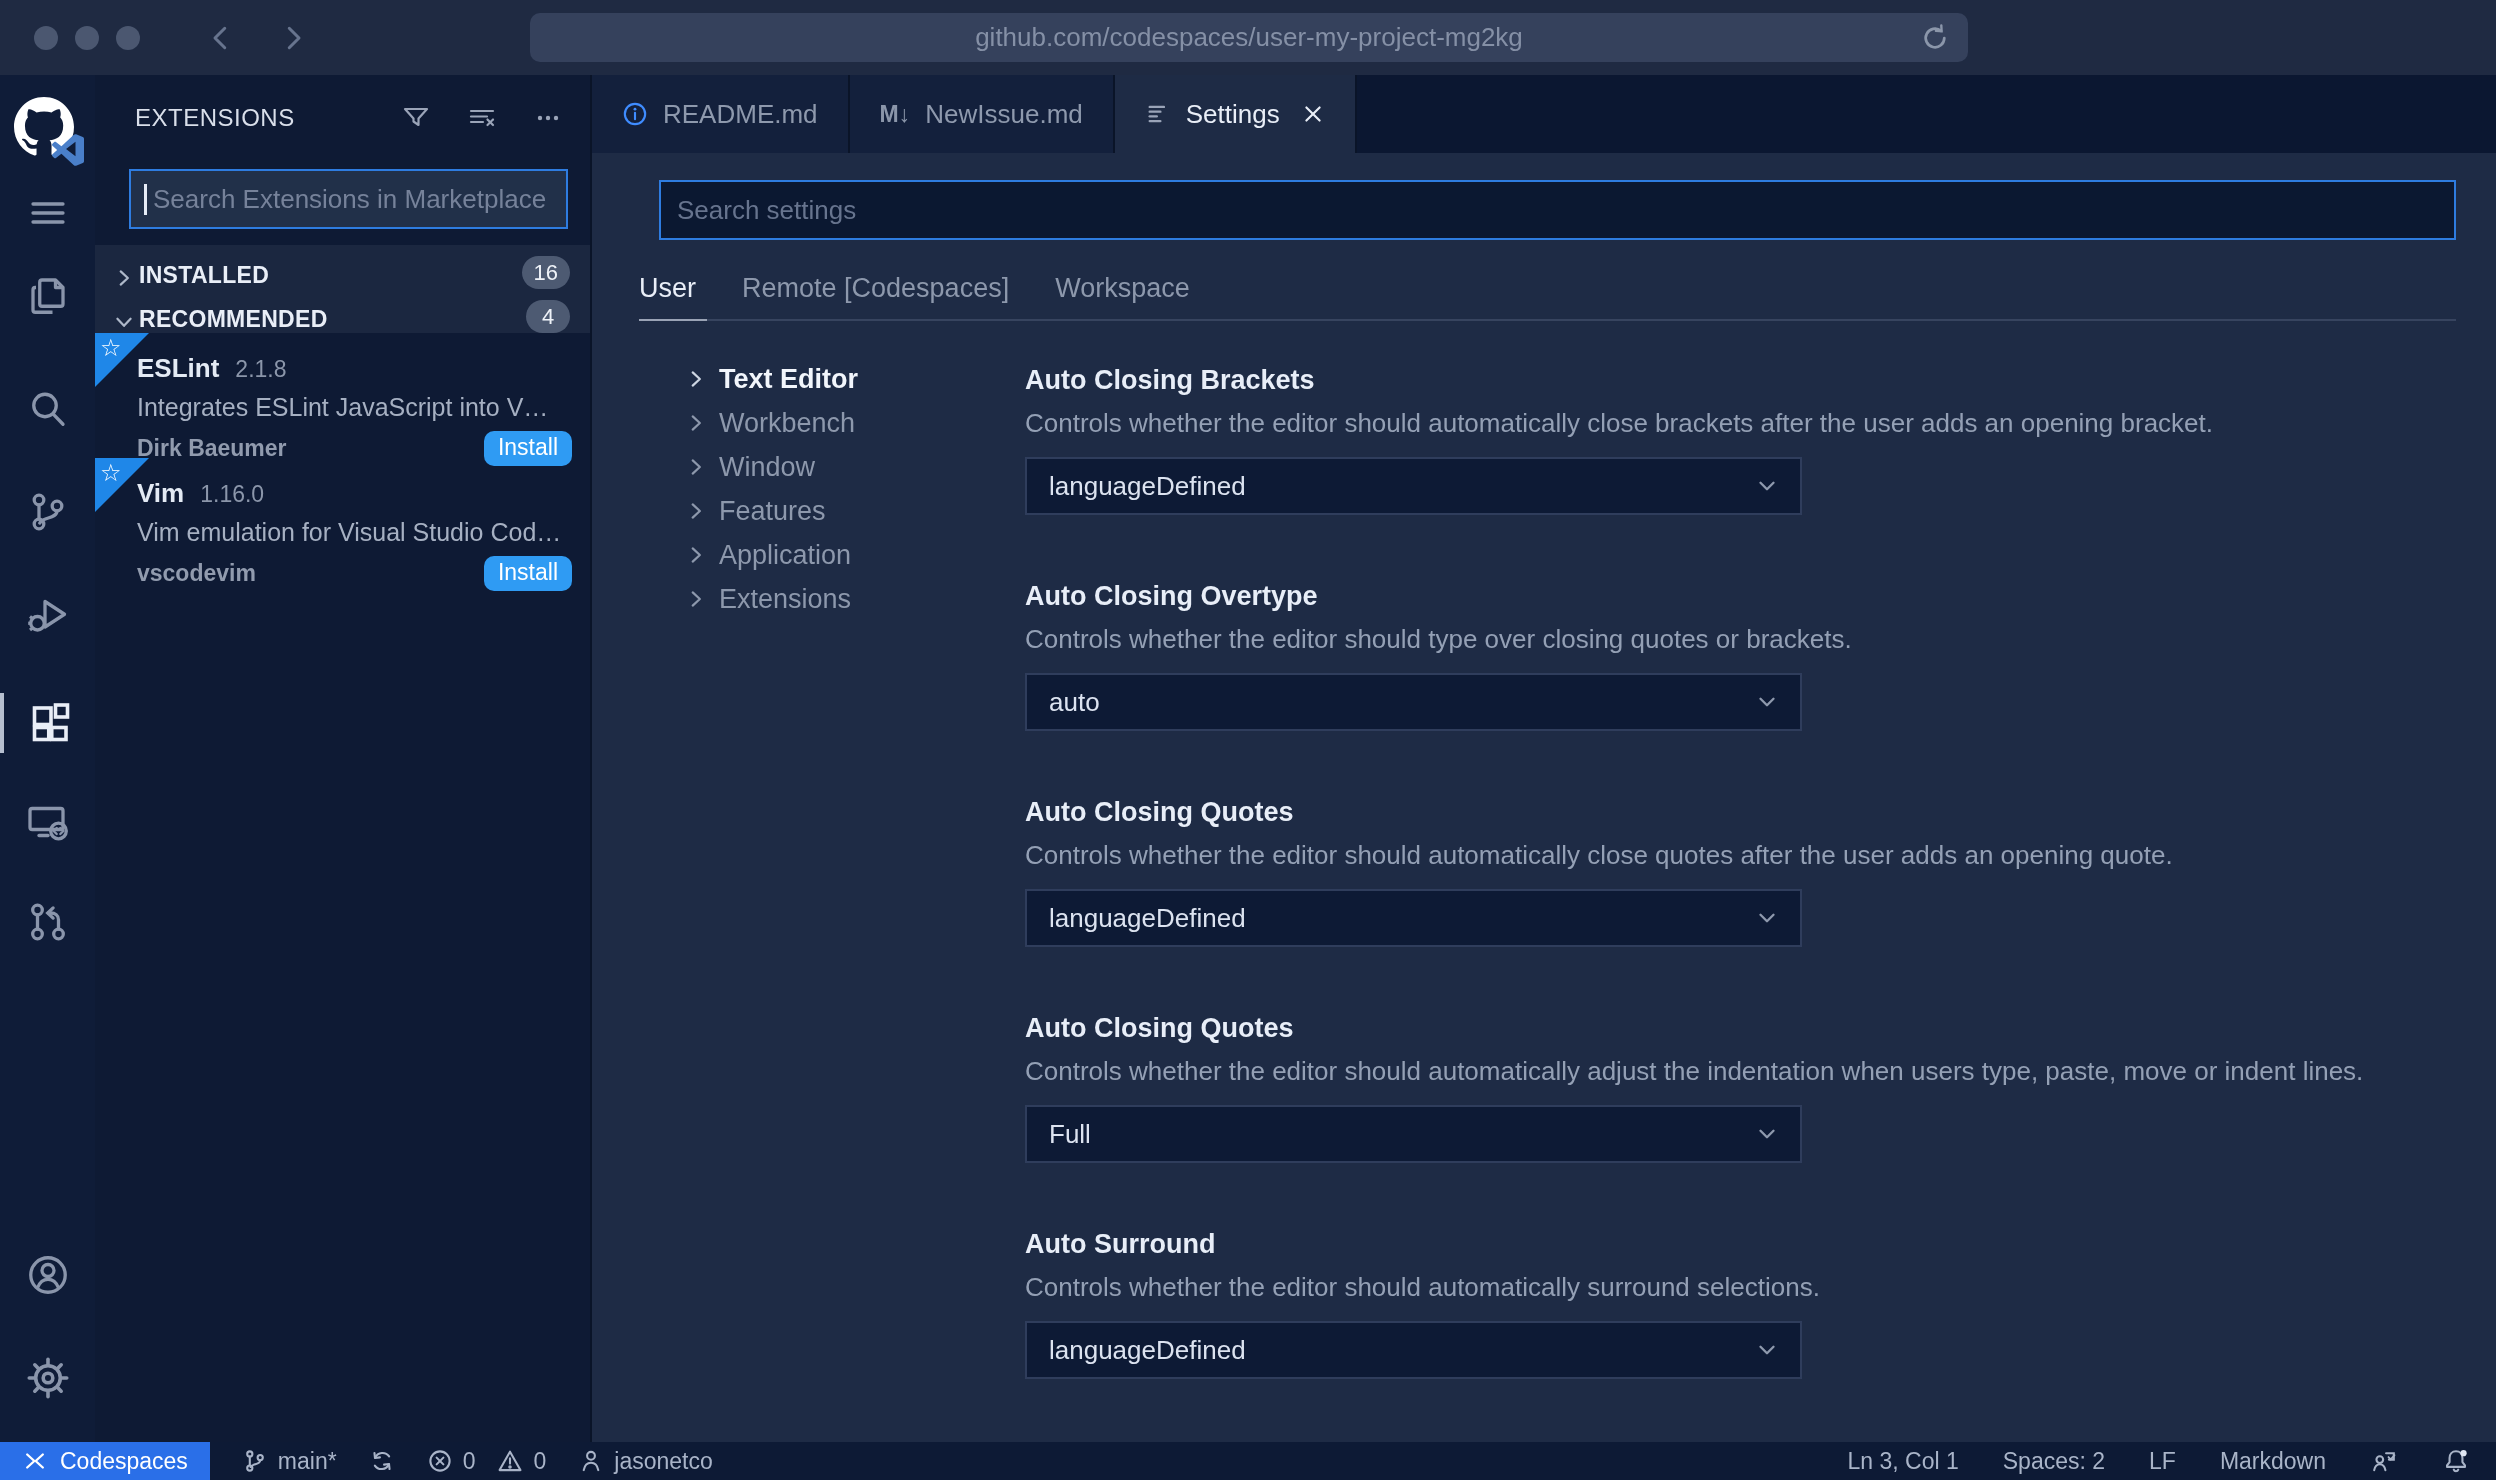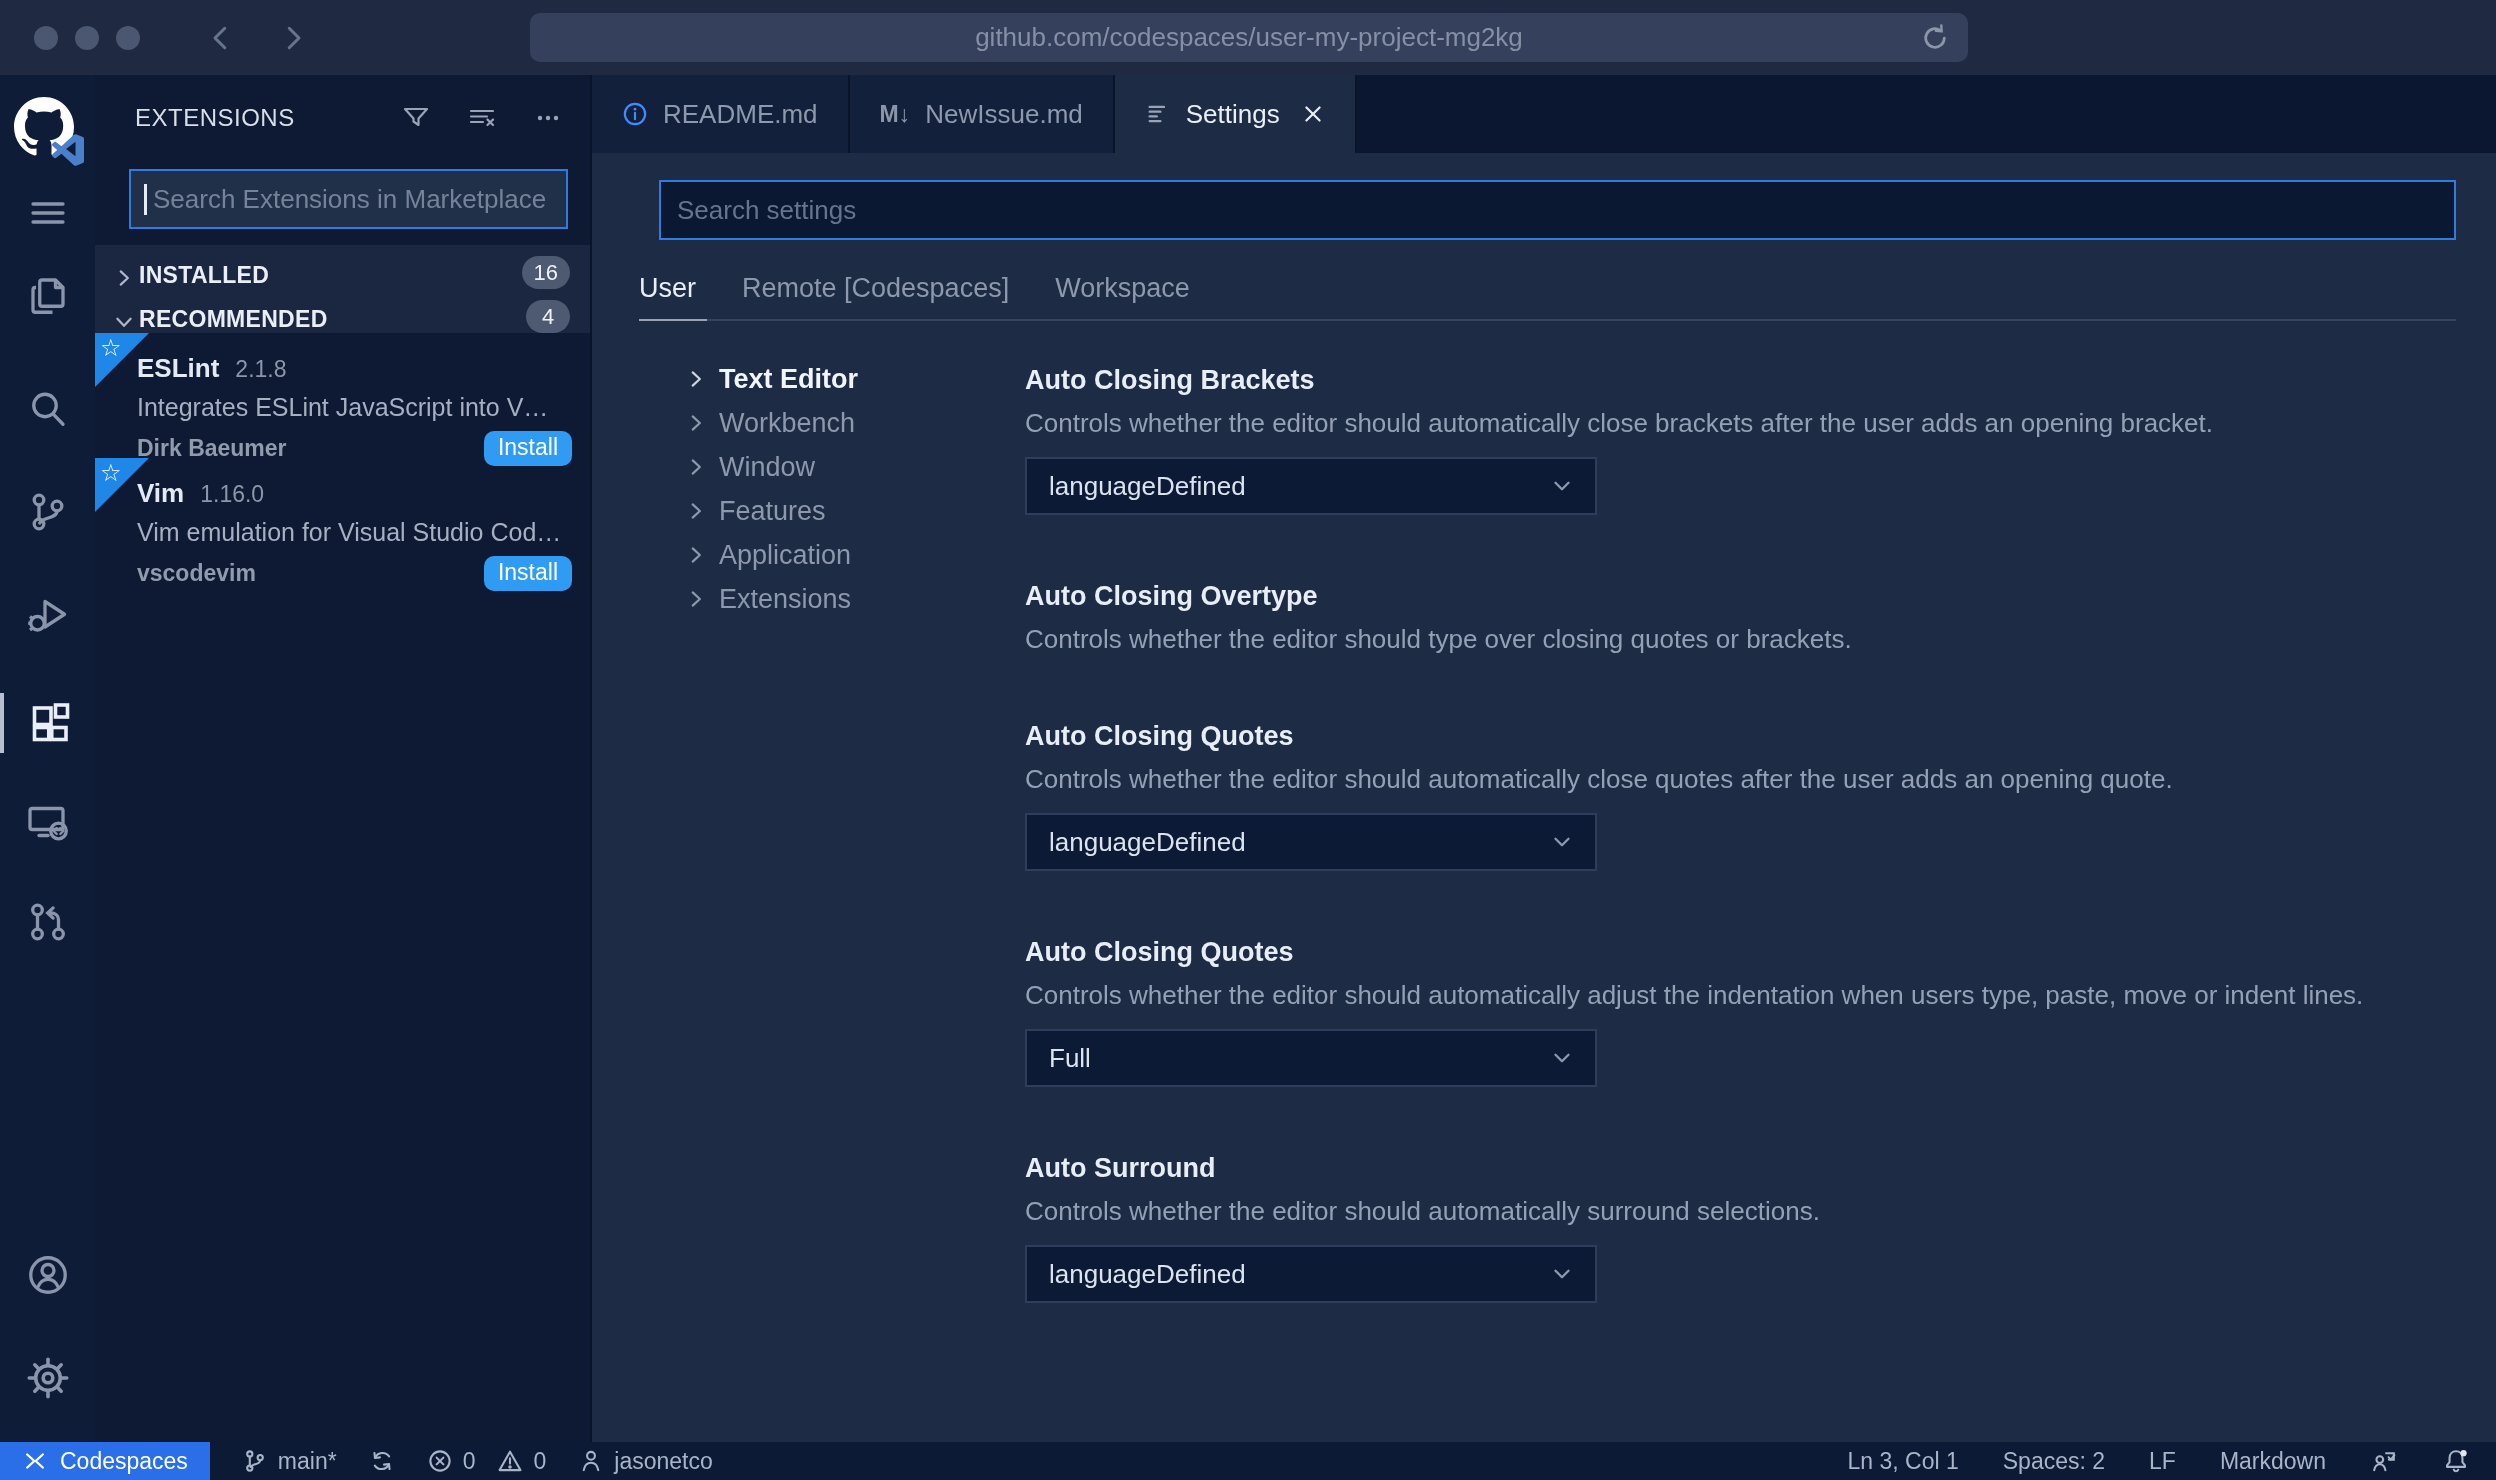--- a/index.html
+++ b/index.html
@@ -90,21 +90,21 @@
   .toc-item { display:flex; align-items:center; height:44px; font-size:27px; color:#8d98ac; cursor:pointer; }
   .toc-item .chev { width:34px; color:#8d98ac; }
   .toc-item.no-chev { padding-left:34px; }
   .toc-item.active { color:#f2f6fc; font-weight:700; }
   .toc-item.active .chev { color:#cdd5e2; }
 
   .settings-list { flex:1; padding:12px 40px 0 0; min-width:0; }
   .setting-item { margin-bottom:66px; }
   .setting-title { font-size:27px; font-weight:700; color:#e8eef8; margin-bottom:12px; }
   .setting-desc { font-size:26px; color:#94a0b5; margin-bottom:18px; }
-  .dropdown { width:572px; height:58px; background:#0d1a35; border:2px solid #2f3d5c;
+  .dropdown { width:777px; height:58px; background:#0d1a35; border:2px solid #2f3d5c;
     display:flex; align-items:center; padding:0 20px 0 22px; cursor:pointer; }
   .dropdown-value { font-size:26px; color:#dce3f0; flex:1; }
   .dropdown .chev { color:#8e99ad; }
 
   
   .status-bar { height:38px; background:#0d1a35; display:flex; align-items:center;
     font-size:23px; color:#a9b4c8; }
   .sb-chip { height:100%; background:#2a6fe8; color:#fff; display:flex; align-items:center;
     gap:12px; padding:0 22px; cursor:pointer; }
   .sb-item { display:flex; align-items:center; gap:10px; margin-left:32px; cursor:pointer; }
@@ -443,20 +443,28 @@
                     <svg width="26" height="26" viewBox="0 0 20 20" fill="none" stroke="currentColor" stroke-width="1.8" stroke-linecap="round" stroke-linejoin="round">
                       <polyline points="5 7.5 10 12.5 15 7.5"></polyline>
                     </svg>
                   </span>
               </div>
             </div>
 
             <div class="setting-item">
               <div class="setting-title">Auto Closing Overtype</div>
               <div class="setting-desc">Controls whether the editor should type over closing quotes or brackets.</div>
+              <div class="dropdown">
+                <span class="dropdown-value">auto</span>
+                <span class="chev">
+                    <svg width="26" height="26" viewBox="0 0 20 20" fill="none" stroke="currentColor" stroke-width="1.8" stroke-linecap="round" stroke-linejoin="round">
+                      <polyline points="5 7.5 10 12.5 15 7.5"></polyline>
+                    </svg>
+                  </span>
+              </div>
             </div>
 
             <div class="setting-item">
               <div class="setting-title">Auto Closing Quotes</div>
               <div class="setting-desc">Controls whether the editor should automatically close quotes after the user adds an opening quote.</div>
               <div class="dropdown">
                 <span class="dropdown-value">languageDefined</span>
                 <span class="chev">
                     <svg width="26" height="26" viewBox="0 0 20 20" fill="none" stroke="currentColor" stroke-width="1.8" stroke-linecap="round" stroke-linejoin="round">
                       <polyline points="5 7.5 10 12.5 15 7.5"></polyline>

